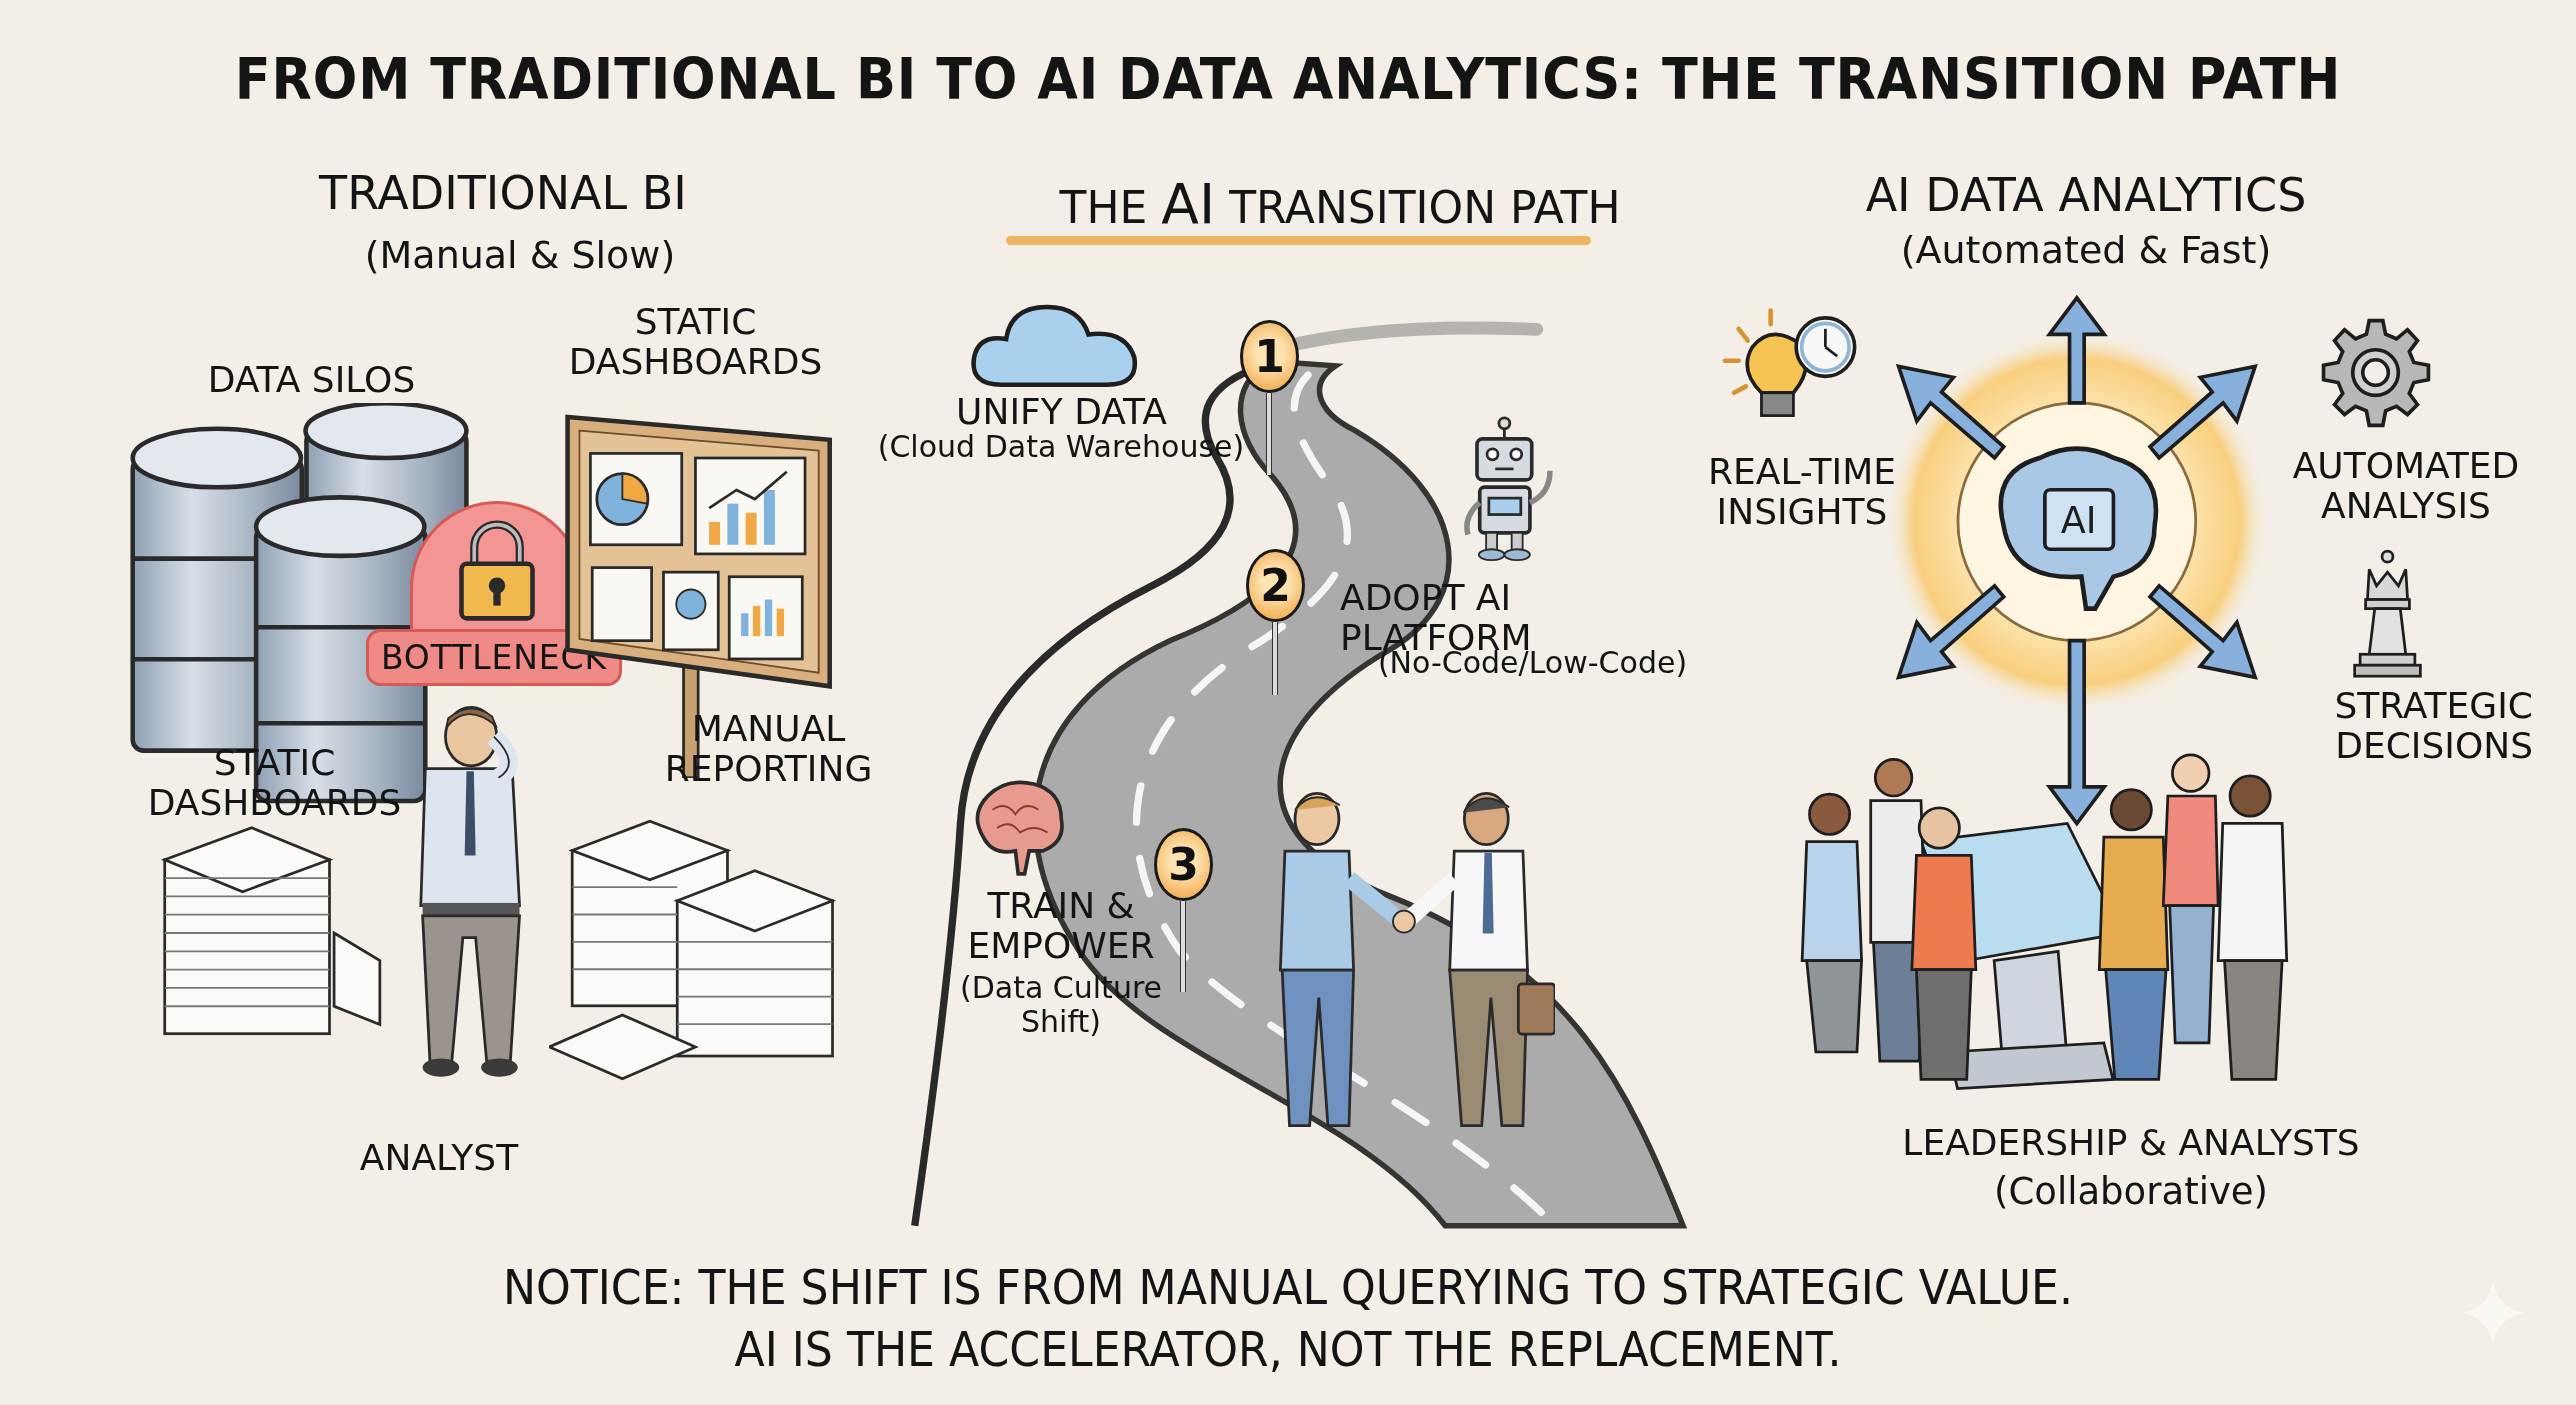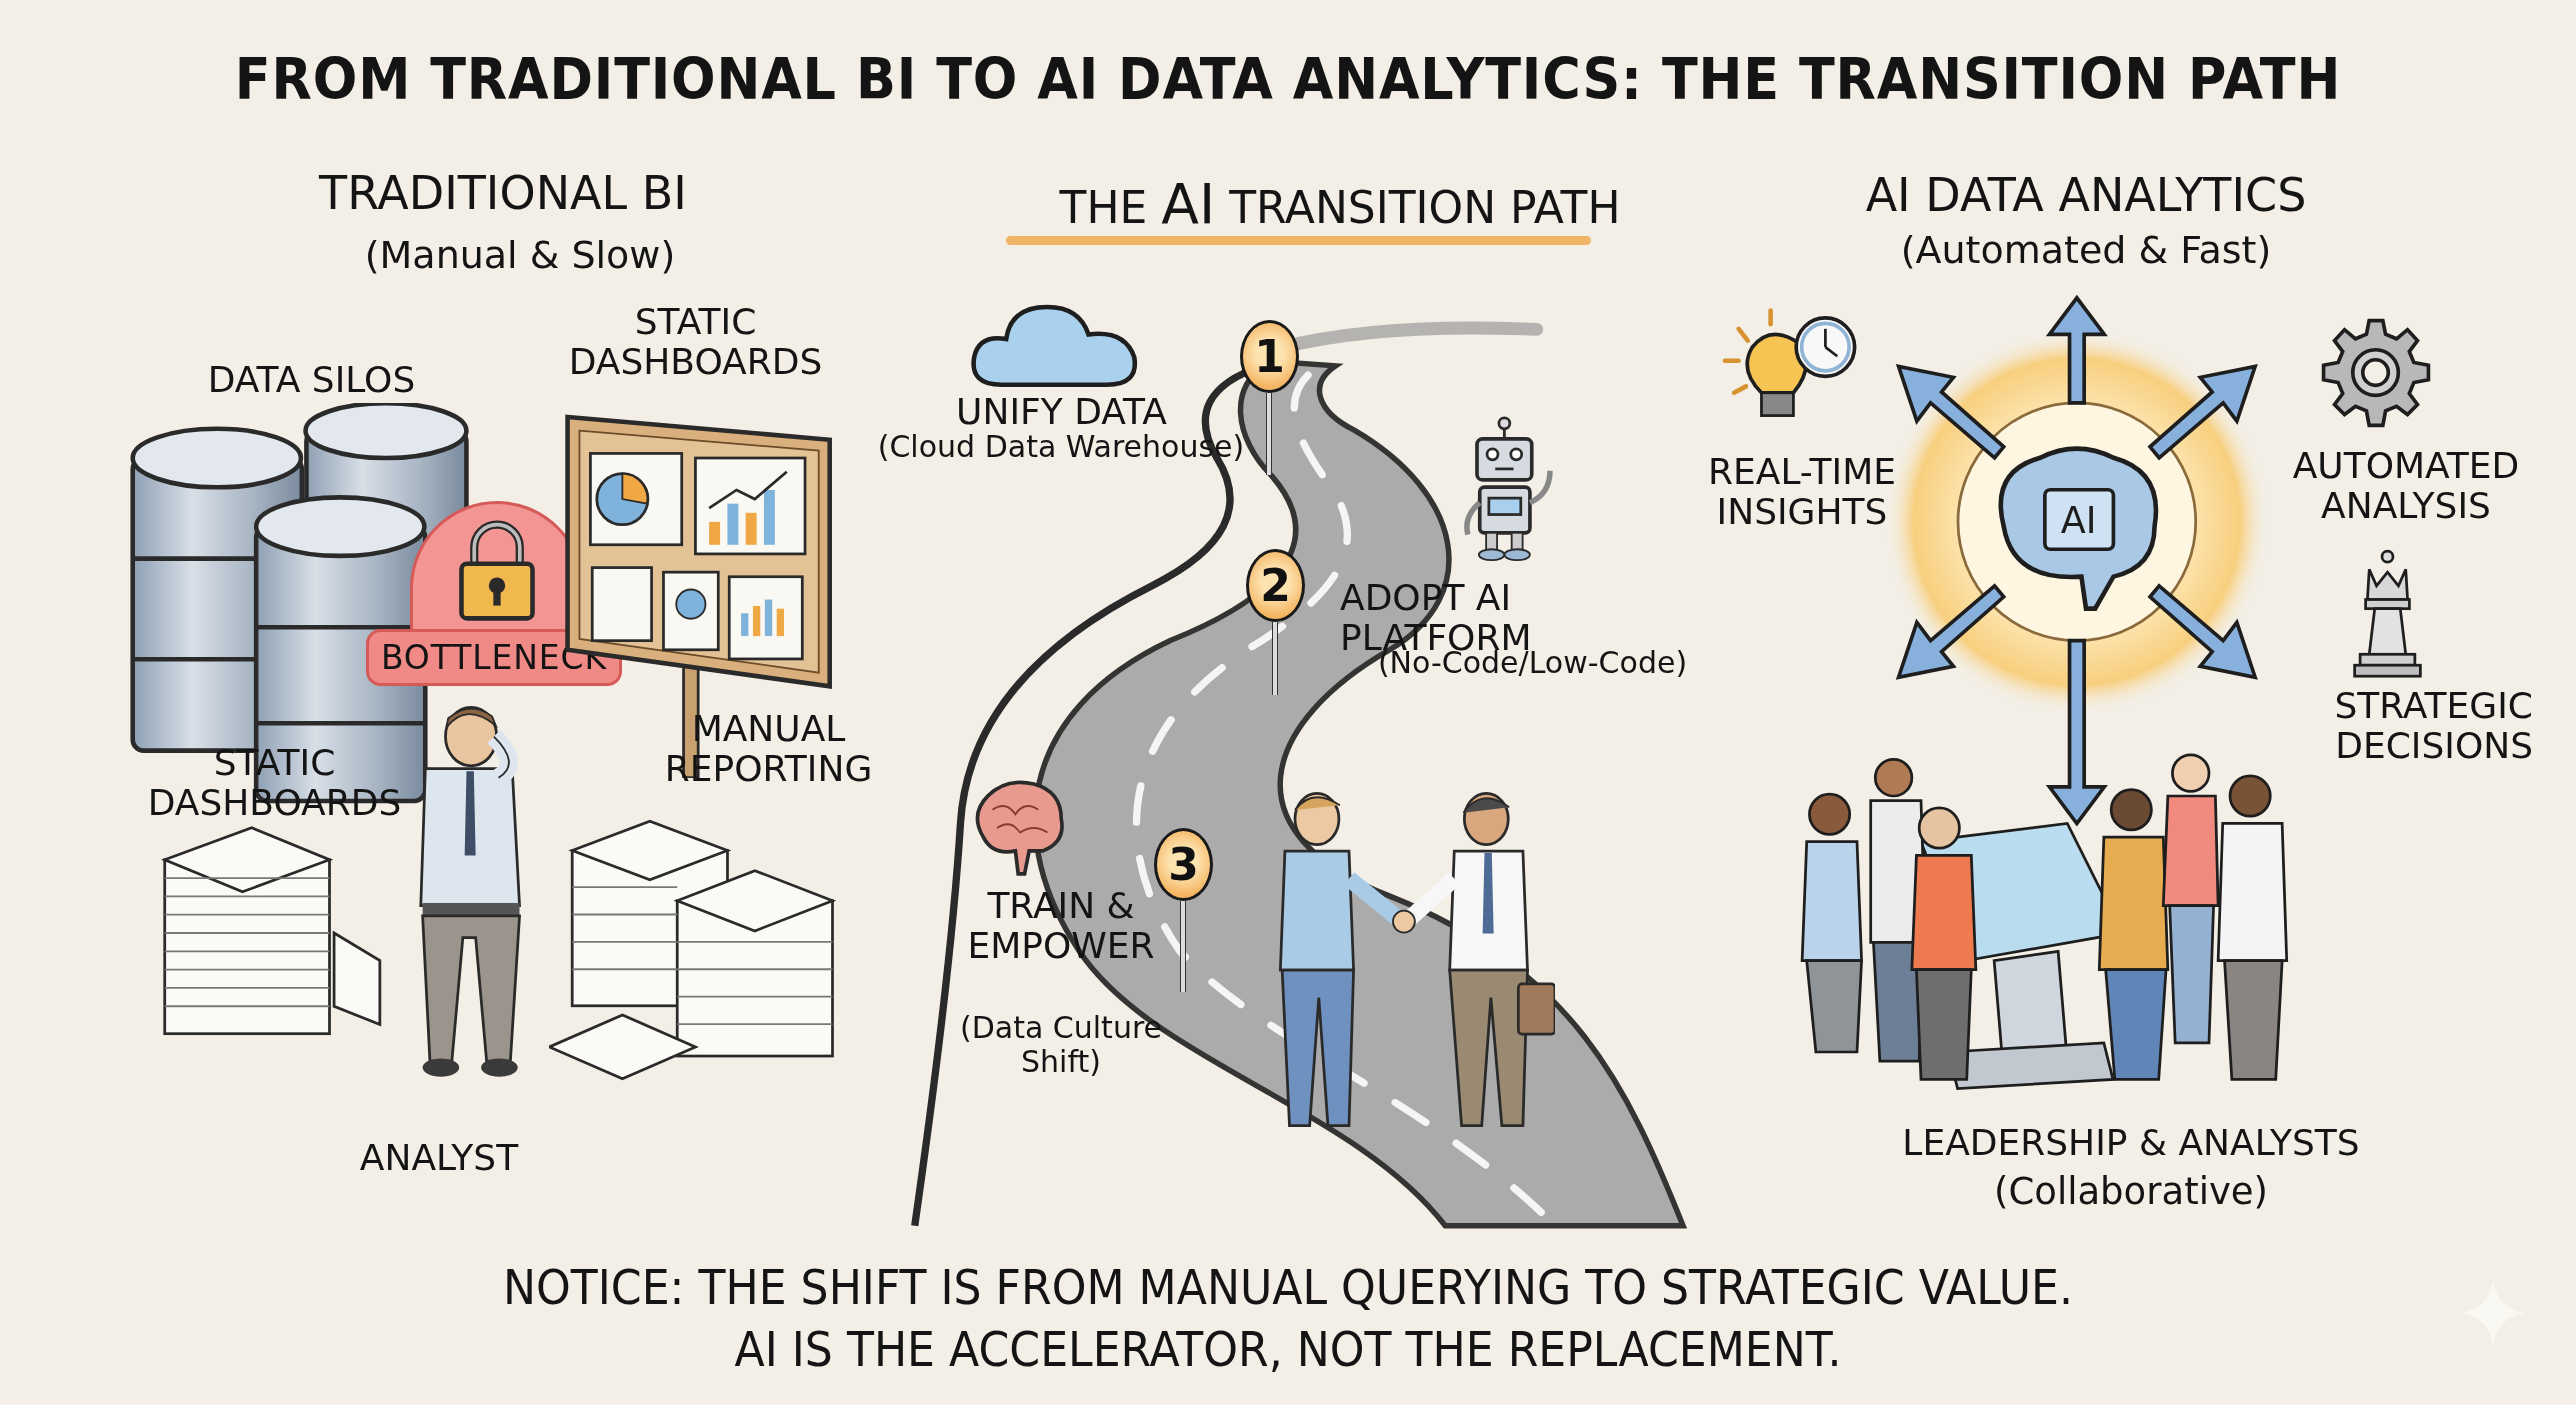--- a/index.html
+++ b/index.html
@@ -231,21 +231,21 @@
     <path d="M30 40 Q45 30 55 45 Q65 30 80 40 M35 60 Q50 50 60 65 Q75 55 90 65" fill="none" stroke="#8a3b30" stroke-width="2"></path>
   </svg>
   <div class="abs" style="left:1154px; top:828px;">
     <div class="badge-circle">3</div>
     <div class="pole" style="height:91px; margin-left:25.6px;"></div>
   </div>
   <div class="abs txt label" style="left:933px; top:886px; width:256px;">
     <div>TRAIN &amp;</div>
     <div>EMPOWER</div>
   </div>
-  <div class="abs txt label-sm" style="left:933px; top:971px; width:256px;margin-top:40px;">
+  <div class="abs txt label-sm" style="left:933px; top:971px; width:256px;">
     <div>(Data Culture</div>
     <div>Shift)</div>
   </div>
 
   <svg class="abs" style="left:1262px; top:787px;" width="293" height="357" viewBox="0 0 320 390">
     <ellipse cx="60" cy="35" rx="24" ry="28" fill="#ecc9a3" stroke="#2a2a2a" stroke-width="3"></ellipse>
     <path d="M36 25 Q55 0 85 20" fill="#d6a45c" stroke="#2a2a2a" stroke-width="2"></path>
     <path d="M25 70 L95 70 L100 200 L20 200 Z" fill="#a9cbe6" stroke="#2a2a2a" stroke-width="3"></path>
     <path d="M95 100 L150 145" stroke="#a9cbe6" stroke-width="18"></path>
     <path d="M22 200 L100 200 L95 370 L72 370 L62 230 L52 370 L30 370 Z" fill="#6e91bf" stroke="#2a2a2a" stroke-width="3"></path>

